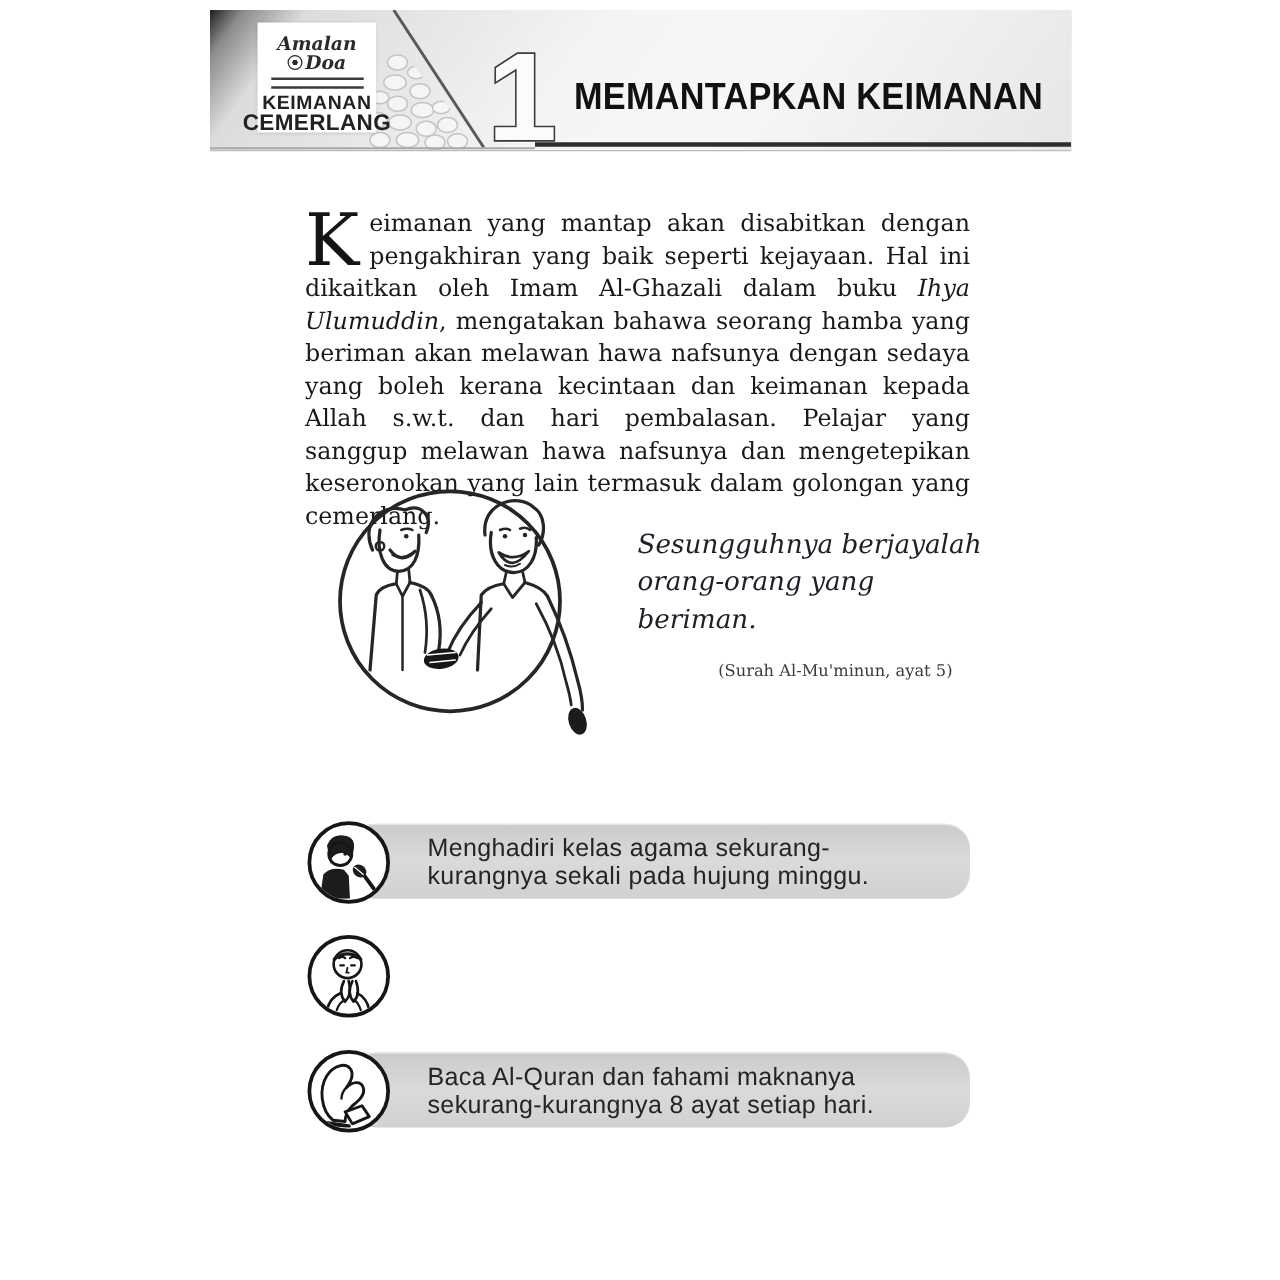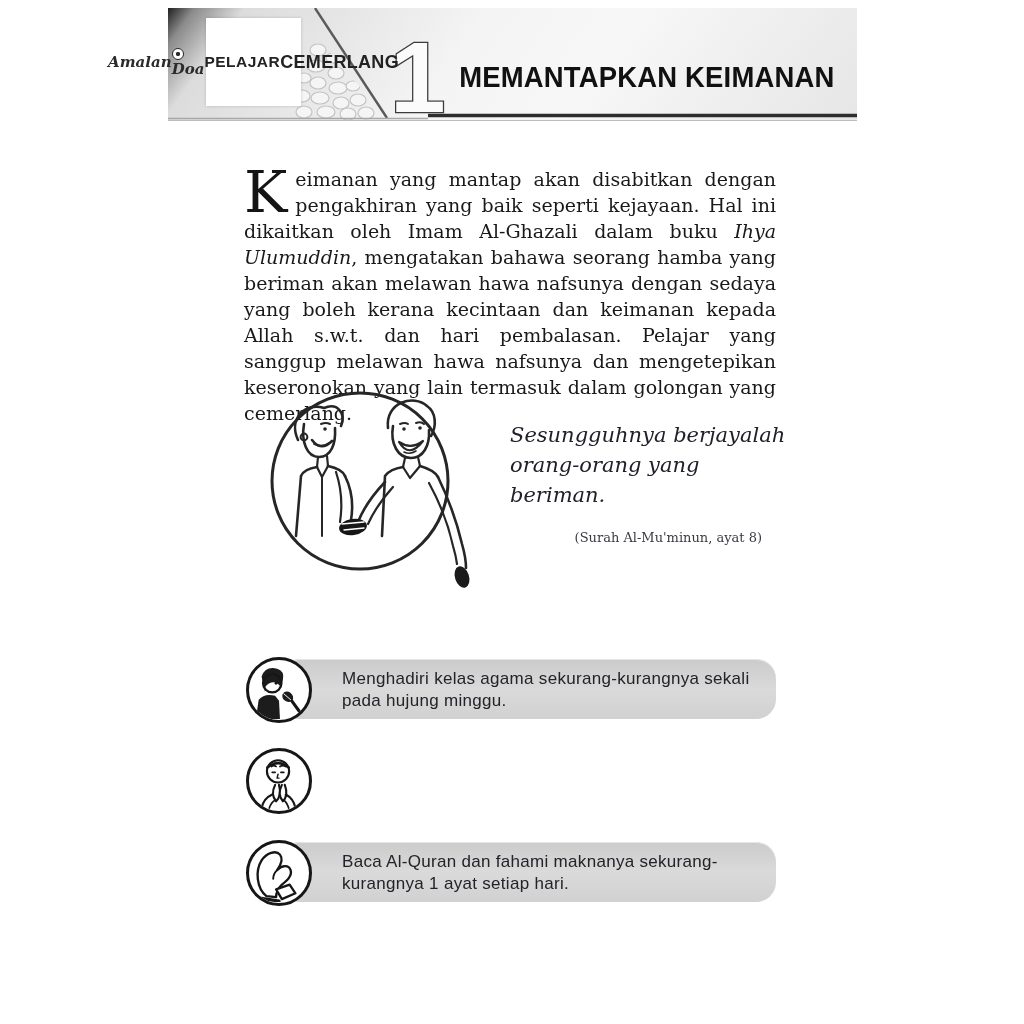--- a/index.html
+++ b/index.html
@@ -9,21 +9,21 @@
   }
   
   .band{
     position:absolute;left:168px;top:8px;width:689px;height:112px;
     background:linear-gradient(126deg,#1f1f1f 0%,#8b8b8b 3.5%,#dcdcdc 10%,#f4f4f4 42%,#f7f7f7 62%,#e6e6e6 100%);
     box-shadow:0 1px 0 #bdbdbd;
   }
   .band-deco{position:absolute;left:0;top:0;width:689px;height:112px;}
   .logo-box{
     position:absolute;left:38px;top:10px;width:95px;height:88px;background:#ffffff;
-    display:flex;flex-direction:row;align-items:center;justify-content:center;
+    display:flex;flex-direction:column;align-items:center;justify-content:flex-end;
     box-shadow:0 0 3px rgba(0,0,0,.18);
   }
   .logo-script{font-family:"DejaVu Serif",serif;font-style:italic;font-weight:bold;font-size:15px;line-height:15px;color:#2b2b2b;}
   .logo-script .emblem{
     display:inline-block;width:10px;height:10px;border:1.6px solid #2b2b2b;border-radius:50%;
     margin-right:2px;vertical-align:-1px;background:radial-gradient(circle at 50% 50%,#2b2b2b 28%,#fff 32%);
   }
   .logo-rule{width:74px;height:5px;border-top:2.5px solid #3c3c3c;border-bottom:2px solid #3c3c3c;margin:4px 0 4px 0;}
   .logo-caps1{font-weight:bold;font-size:15.5px;line-height:16px;letter-spacing:.5px;color:#222;}
   .logo-caps2{font-weight:bold;font-size:18px;line-height:15px;letter-spacing:.3px;color:#222;}
@@ -60,21 +60,21 @@
     font-size:23px;font-weight:bold;letter-spacing:.6px;color:#3c3c46;
   }
   .tip-row{position:absolute;left:246px;width:530px;height:66px;}
   .tip-row.r1{top:657px;} .tip-row.r2{top:748px;} .tip-row.r3{top:840px;}
   .tip-pill{
     position:absolute;left:34px;top:2px;right:0;height:60px;border-radius:20px;
     background:linear-gradient(180deg,#cbcbcb 0%,#dadada 50%,#d1d1d1 100%);
     box-shadow:inset 0 1px 0 #e6e6e6;
   }
   .tip-text{
-    padding:9px 18px 0 62px;font-size:17px;line-height:22px;color:#232329;letter-spacing:.3px;
+    padding:9px 18px 0 62px;font-size:20px;line-height:22px;color:#232329;letter-spacing:.3px;
   }
   .tip-icon{
     position:absolute;left:0;top:0;width:66px;height:66px;border-radius:50%;
     background:#ffffff;border:3px solid #161616;box-sizing:border-box;overflow:hidden;
     display:flex;align-items:center;justify-content:center;
   }
   .tip-icon svg{width:58px;height:58px;}
 </style>
 </head>
 <body>
@@ -112,21 +112,21 @@
       <text x="222" y="104" font-family="Liberation Sans, sans-serif" font-size="100" font-weight="bold" fill="#fbfbfb" stroke="#3b3b3b" stroke-width="2.6" paint-order="stroke">1</text>
 
       <line x1="260" y1="107.5" x2="689" y2="107.5" stroke="#2d2d2d" stroke-width="3.6"></line>
       <line x1="0" y1="110.5" x2="260" y2="110.5" stroke="#a8a8a8" stroke-width="1.6"></line>
     </svg>
 
     <div class="logo-box">
       <div class="logo-script"><span>Amalan</span></div>
       <div class="logo-script"><span class="emblem"></span><span>Doa</span></div>
       <div class="logo-rule"></div>
-      <div class="logo-caps1">PELAJAR</div>
+      <div class="logo-caps1">KEIMANAN</div>
       <div class="logo-caps2">CEMERLANG</div>
     </div>
 
     <div class="chapter-title">MEMANTAPKAN KEIMANAN</div>
   </header>
 
   <section class="intro">
     <span class="dropcap">K</span><span>eimanan yang mantap akan disabitkan dengan pengakhiran yang baik seperti kejayaan. Hal ini dikaitkan oleh Imam Al-Ghazali dalam buku </span><i>Ihya Ulumuddin</i><span>, mengatakan bahawa seorang hamba yang beriman akan melawan hawa nafsunya dengan sedaya yang boleh kerana kecintaan dan keimanan kepada Allah s.w.t. dan hari pembalasan. Pelajar yang sanggup melawan hawa nafsunya dan mengetepikan keseronokan yang lain termasuk dalam golongan yang cemerlang.</span>
   </section>
 
@@ -163,21 +163,21 @@
     <path d="M186,93 Q202,126 210,160 Q214,174 214,184"></path>
     <path d="M177,99 Q194,130 201,162 Q204,172 205,180" stroke-width="2.2"></path>
     <ellipse cx="210" cy="193" rx="7" ry="11" transform="rotate(-18 210 193)" fill="#1b1b1b" stroke="none"></ellipse>
 
     <ellipse cx="101" cy="143" rx="14" ry="8" transform="rotate(-8 101 143)" fill="#161616" stroke="none"></ellipse>
     <path d="M90,140 L112,138 M92,146 L112,144" stroke="#ffffff" stroke-width="1.4"></path>
   </svg>
 
   <div class="quote">
     <div class="quote-text">Sesungguhnya berjayalah orang-orang yang beriman.</div>
-    <div class="quote-attr">(Surah Al-Mu'minun, ayat 8)</div>
+    <div class="quote-attr">(Surah Al-Mu'minun, ayat 5)</div>
   </div>
 
 
   <div class="tip-row r1">
     <div class="tip-pill">
       <div class="tip-text">Menghadiri kelas agama sekurang-kurangnya sekali pada hujung minggu.</div>
     </div>
     <div class="tip-icon">
       <svg viewBox="0 0 60 60" fill="none" stroke="#161616" stroke-width="2.4" stroke-linecap="round">
         <path d="M12,16 Q16,5 28,8 Q36,10 34,20 L32,27 Q27,20 20,23 Q14,26 15,32 Z" fill="#1c1c1c" stroke="none"></path>
@@ -202,21 +202,21 @@
         <path d="M26,34 Q21,44 27,51 Q33,45 30,34" fill="#ffffff"></path>
         <path d="M33,34 Q28,44 34,51 Q40,45 36,34" fill="#ffffff"></path>
         <path d="M12,58 Q14,48 23,44 M47,58 Q45,48 37,44"></path>
         <path d="M20,58 Q22,52 26,50 M40,58 Q38,52 35,50" stroke-width="1.8"></path>
       </svg>
     </div>
   </div>
 
   <div class="tip-row r3">
     <div class="tip-pill">
-      <div class="tip-text">Baca Al-Quran dan fahami maknanya sekurang-kurangnya 1 ayat setiap hari.</div>
+      <div class="tip-text">Baca Al-Quran dan fahami maknanya sekurang-kurangnya 8 ayat setiap hari.</div>
     </div>
     <div class="tip-icon">
       <svg viewBox="0 0 60 60" fill="none" stroke="#161616" stroke-width="2.4" stroke-linecap="round" stroke-linejoin="round">
         <path d="M17,54 C7,46 5,28 12,17 C17,9 27,6 31,11 C35,16 31,23 28,27 C33,22 40,21 42,27 C44,33 38,38 33,42 C29,46 27,50 27,55 Z" fill="#ffffff"></path>
         <path d="M28,27 Q24,31 24,36" stroke-width="2"></path>
         <path d="M27,47 L41,42 L47,51 L33,57 Z" fill="#ffffff"></path>
         <path d="M10,56 L30,59" stroke-width="3.4"></path>
       </svg>
     </div>
   </div>

